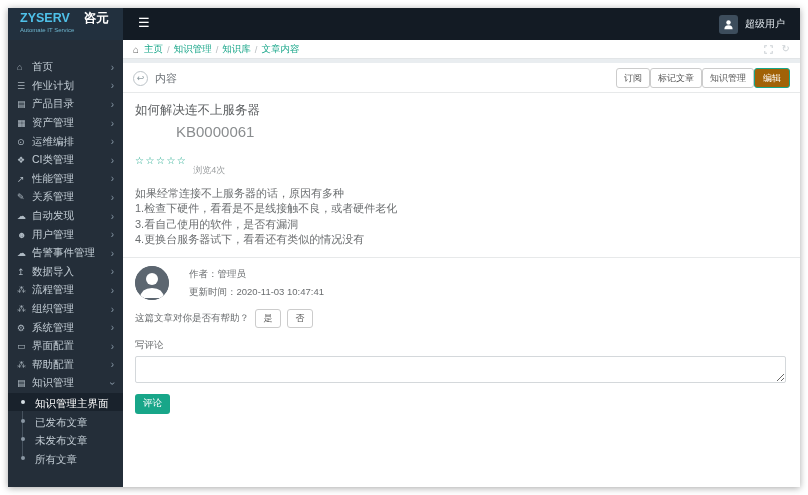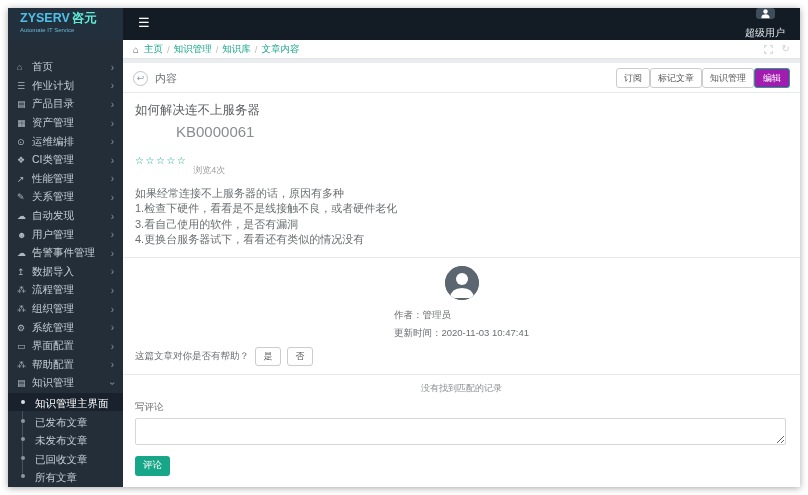--- a/index.html
+++ b/index.html
@@ -10,24 +10,24 @@
   }
   .app{
     position:absolute;left:8px;top:8px;width:792px;height:479px;
     background:#fff;box-shadow:0 1px 7px rgba(0,0,0,.35);
     display:flex;flex-direction:column;overflow:hidden;
   }
   
   .navbar{flex:0 0 32px;height:32px;background:#131b24;display:flex;align-items:stretch;}
   .logo{width:115px;flex:0 0 115px;background:#22303e;box-sizing:border-box;padding:4px 0 0 12px;line-height:1.1;}
   .logo-l1{font-size:12.5px;font-weight:bold;color:#4fc1e9;}
-  .logo-l1 .cn{color:#5eead4;font-weight:bold;margin-left:2px;}
+  .logo-l1 .cn{color:#ffffff;font-weight:bold;margin-left:14px;}
   .logo-l2{font-size:6px;color:#6fb6cf;margin-top:1px;}
   .hamburger{color:#fff;font-size:13px;padding:7px 0 0 15px;cursor:pointer;}
-  .nav-right{margin-left:auto;display:flex;align-items:center;gap:7px;padding-right:15px;flex-direction:column;}
+  .nav-right{margin-left:auto;display:flex;align-items:center;gap:7px;padding-right:15px;}
   .nav-avatar{width:19px;height:19px;border-radius:3px;background:#3d4d5c;display:flex;align-items:center;justify-content:center;cursor:pointer;}
   .nav-user{color:#e2e9ee;font-size:10px;cursor:pointer;}
   
   .body-row{flex:1;display:flex;min-height:0;}
   .sidebar{width:115px;flex:0 0 115px;background:#242e39;box-sizing:border-box;padding-top:18px;color:#c3cdd5;overflow:hidden;}
   .side-item{height:18.6px;display:flex;align-items:center;padding:0 9px;font-size:10.5px;cursor:pointer;}
   .side-item .ico{width:15px;flex:0 0 15px;font-size:9px;color:#aeb9c2;}
   .side-item .lbl{flex:1;white-space:nowrap;overflow:hidden;}
   .side-item .chev{font-size:10px;color:#8494a2;display:inline-block;}
   .side-item.expanded .chev{transform:rotate(90deg);}
@@ -47,30 +47,30 @@
   .bc-group:first-of-type .bc-sep{display:none;}
   .bc-right{margin-left:auto;display:flex;gap:9px;align-items:center;color:#ccd1d5;}
   .bc-ic{font-size:10px;cursor:pointer;color:#ccd1d5;line-height:1;}
   
   .card{flex:1;background:#fff;margin-top:4px;display:flex;flex-direction:column;overflow:hidden;}
   .panel-head{display:flex;align-items:center;gap:7px;padding:5px 10px 4px;}
   .back-btn{width:15px;height:15px;border:1px solid #bcc3c8;border-radius:50%;color:#8d9aa0;font-size:9px;display:flex;align-items:center;justify-content:center;cursor:pointer;flex:0 0 15px;box-sizing:border-box;}
   .panel-title{font-size:11px;color:#6b7075;flex:1;}
   .head-actions{display:flex;gap:0;}
   .btn-outline{font-size:9px;color:#555;background:#fff;border:1px solid #ccc;border-radius:3px;padding:2.5px 7px;cursor:pointer;font-family:inherit;}
-  .btn-teal{font-size:9px;color:#fff;background:#a21caf;border:1px solid #18a689;border-radius:3px;padding:2.5px 8px;cursor:pointer;font-family:inherit;}
+  .btn-teal{font-size:9px;color:#fff;background:#a16207;border:1px solid #18a689;border-radius:3px;padding:2.5px 8px;cursor:pointer;font-family:inherit;}
   .hdiv{border-top:1px solid #e7e9ea;}
   .article{padding:9px 12px 0;}
   .a-title{font-size:12.5px;color:#5b5e60;}
   .a-kb{font-size:15px;color:#8a8d8f;margin-top:4px;padding-left:41px;}
   .a-rating{margin-top:4px;display:flex;align-items:center;gap:6px;}
   .stars{color:#18a689;font-size:10px;letter-spacing:1.5px;cursor:pointer;}
   .views{color:#9b9ea0;font-size:9px;margin-top:20px;}
   .a-body{margin-top:9px;font-size:11px;color:#6b6e70;line-height:1.4;padding-bottom:9px;}
-  .author-row{display:flex;align-items:center;gap:10px;padding:8px 12px 2px;flex-direction:column;}
+  .author-row{display:flex;align-items:center;gap:20px;padding:8px 12px 2px;}
   .avatar-lg{width:34px;height:34px;border-radius:50%;background:#5c6670;display:flex;align-items:center;justify-content:center;overflow:hidden;flex:0 0 34px;}
   .author-meta{font-size:9.5px;color:#6b6e70;line-height:1;}
   .author-meta .row1{margin-bottom:9px;}
   .helpful-row{display:flex;align-items:center;gap:6px;padding:7px 12px 8px;font-size:9.5px;color:#6b6e70;}
   .btn-sm{font-size:9px;color:#555;border:1px solid #ccc;background:#fff;border-radius:3px;padding:2px 7.5px;cursor:pointer;font-family:inherit;}
   .comments-empty{border-top:1px solid #e7e9ea;text-align:center;font-size:9px;color:#8d9093;padding:7px 0 3px;}
   .comment-section{padding:0 14px 0 12px;}
   .write-label{font-size:9.5px;color:#6b6e70;margin:3px 0 4px;}
   .comment-input{width:100%;box-sizing:border-box;height:27px;border:1px solid #d4d8db;border-radius:2px;resize:vertical;font-size:10px;font-family:inherit;color:#555;padding:2px 4px;outline:none;}
   .btn-comment{margin-top:7px;background:#18a689;color:#fff;font-size:9.5px;padding:3.5px 8px;border:none;border-radius:3px;cursor:pointer;font-family:inherit;}
@@ -219,23 +219,20 @@
           </div>
 
           <div class="sub-item">
             <span>已发布文章</span>
           </div>
 
           <div class="sub-item">
             <span>未发布文章</span>
           </div>
 
-          <div class="sub-item">
-            <span>已回收文章</span>
-          </div>
 
           <div class="sub-item">
             <span>所有文章</span>
           </div>
         </div>
     </div>
 
     <div class="main">
 
       <div class="breadcrumb">
@@ -320,21 +317,20 @@
             <div>更新时间：2020-11-03 10:47:41</div>
           </span>
         </div>
 
         <div class="helpful-row">
           <span>这篇文章对你是否有帮助？</span>
           <button class="btn-sm">是</button>
           <button class="btn-sm">否</button>
         </div>
 
-        <div class="comments-empty">没有找到匹配的记录</div>
 
         <div class="comment-section">
           <div class="write-label">写评论</div>
           <textarea class="comment-input" style=""></textarea>
           <button class="btn-comment">评论</button>
         </div>
 
         <div class="filler"></div>
       </div>
     </div>

